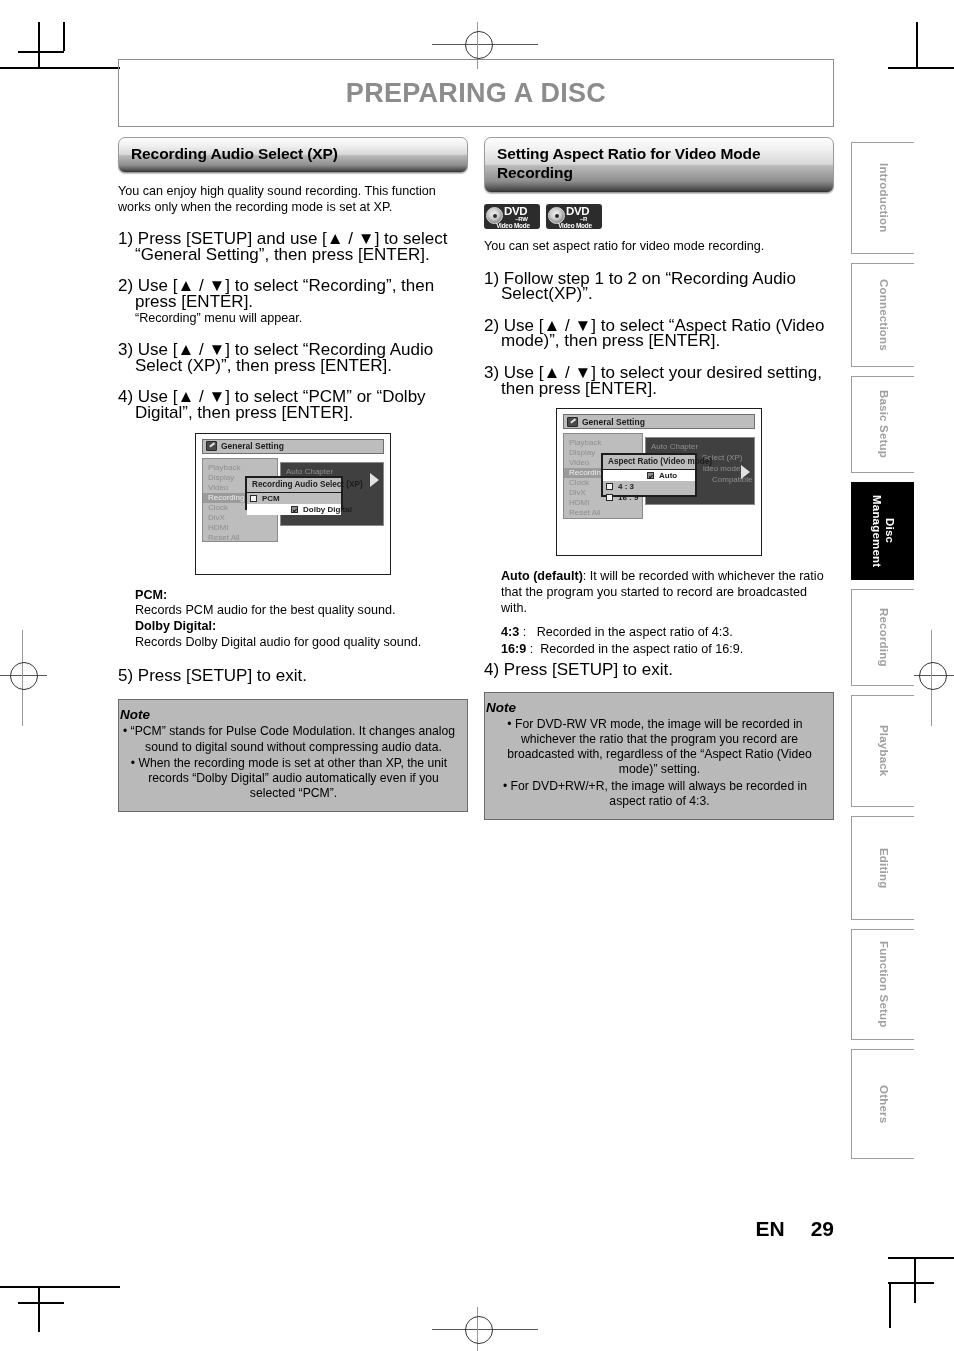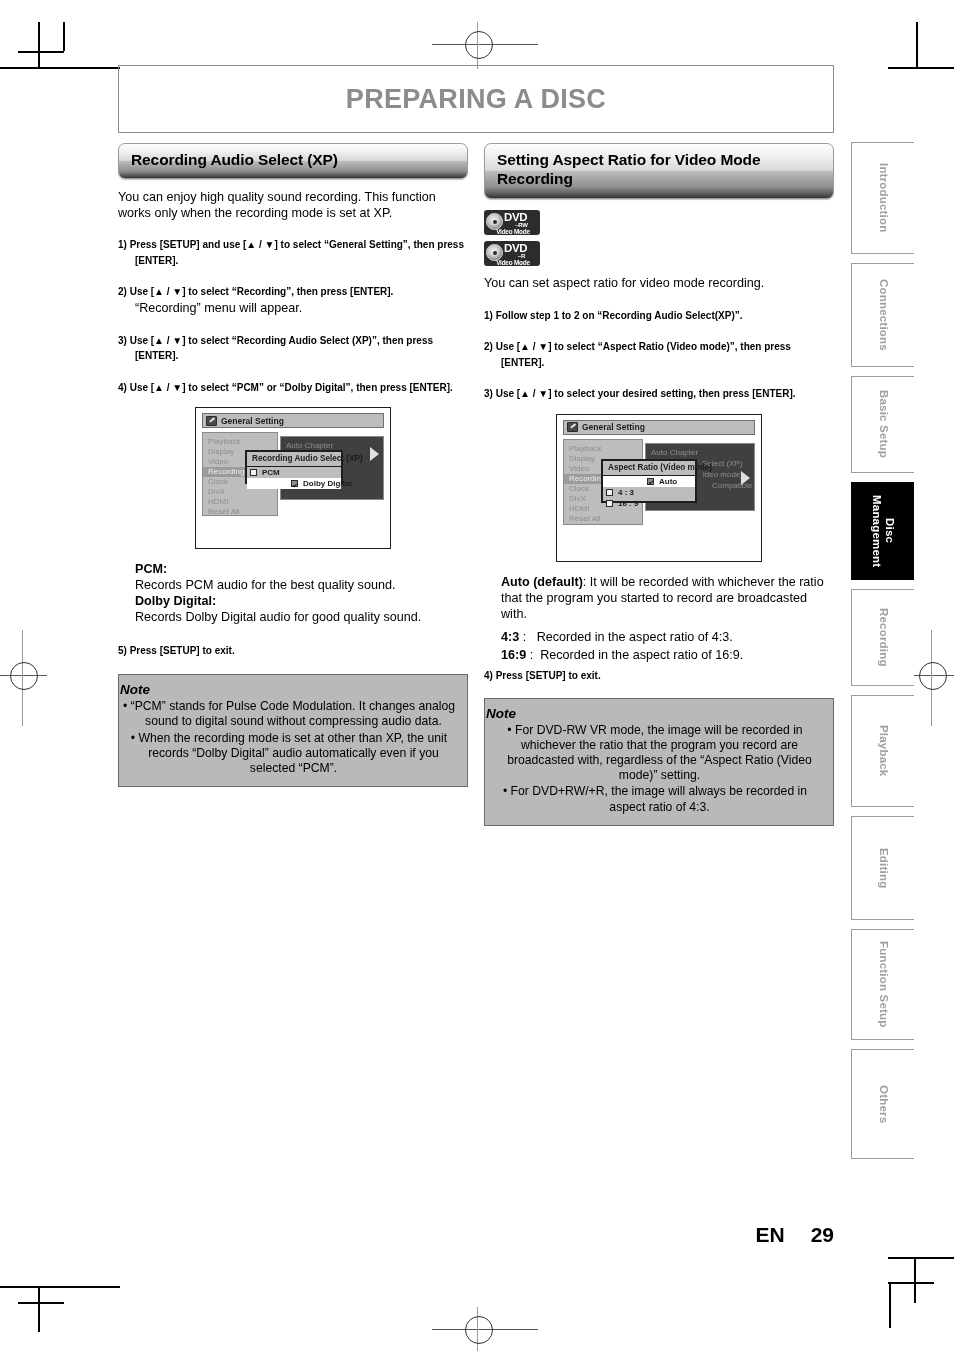--- a/index.html
+++ b/index.html
@@ -25,21 +25,21 @@
     border-radius: 50%;
     background: transparent;
   }
   .reg-h { position: absolute; height: 1px; background: #555; }
   .reg-v { position: absolute; width: 1px; background: #9a9a9a; }
 
   
   .page-inner {
     position: absolute;
     left: 118px;
-    top: 65px;
+    top: 59px;
     width: 718px;
     height: 1200px;
   }
 
   
   .chapter-title-box {
     position: absolute;
     left: 0; top: 0;
     width: 716px;
     height: 68px;
@@ -87,23 +87,23 @@
     letter-spacing: -0.1px;
   }
 
   
   .body-text {
     font-size: 12.6px;
     line-height: 15.6px;
     margin-bottom: 13px;
   }
   .step {
-    font-size: 10px;
+    font-size: 17px;
     line-height: 15.6px;
-    font-weight: bold;
+    font-weight: normal;
     margin-top: 16px;
     padding-left: 17px;
     text-indent: -17px;
   }
   .step-sub {
     font-size: 12.6px;
     line-height: 15.6px;
     font-weight: normal;
     padding-left: 17px;
     text-indent: 0;
@@ -111,21 +111,21 @@
   }
   .defn {
     font-size: 12.6px;
     line-height: 15.8px;
     padding-left: 17px;
   }
   .defn b { font-weight: bold; }
   .defn-row { display: block; }
 
   
-  .logo-row { display: flex; gap: 6px; margin: 6px 0 10px 0; flex-direction: column; }
+  .logo-row { display: flex; gap: 6px; margin: 6px 0 10px 0; }
   .disc-logo {
     width: 56px; height: 25px;
     background: #2c2c2c;
     border-radius: 3px;
     position: relative;
     overflow: hidden;
     display: inline-block;
   }
   .disc-logo .disc {
     position: absolute;

